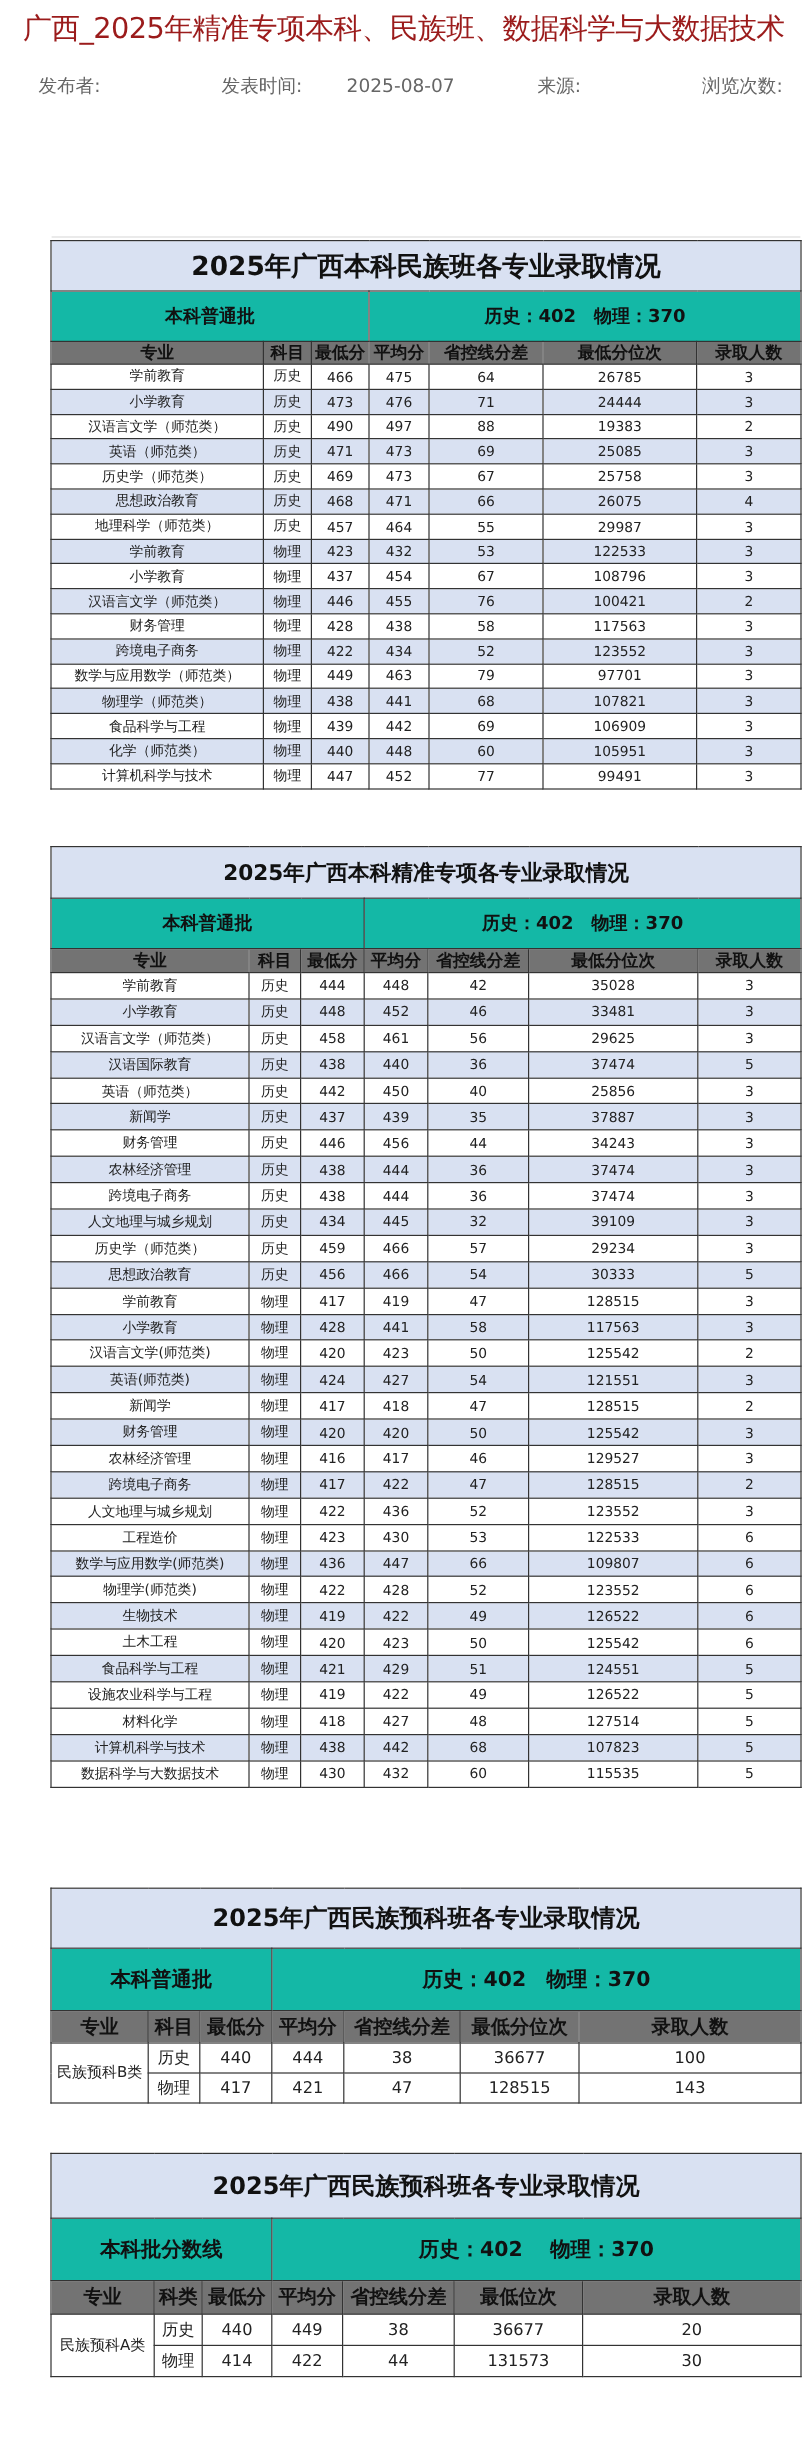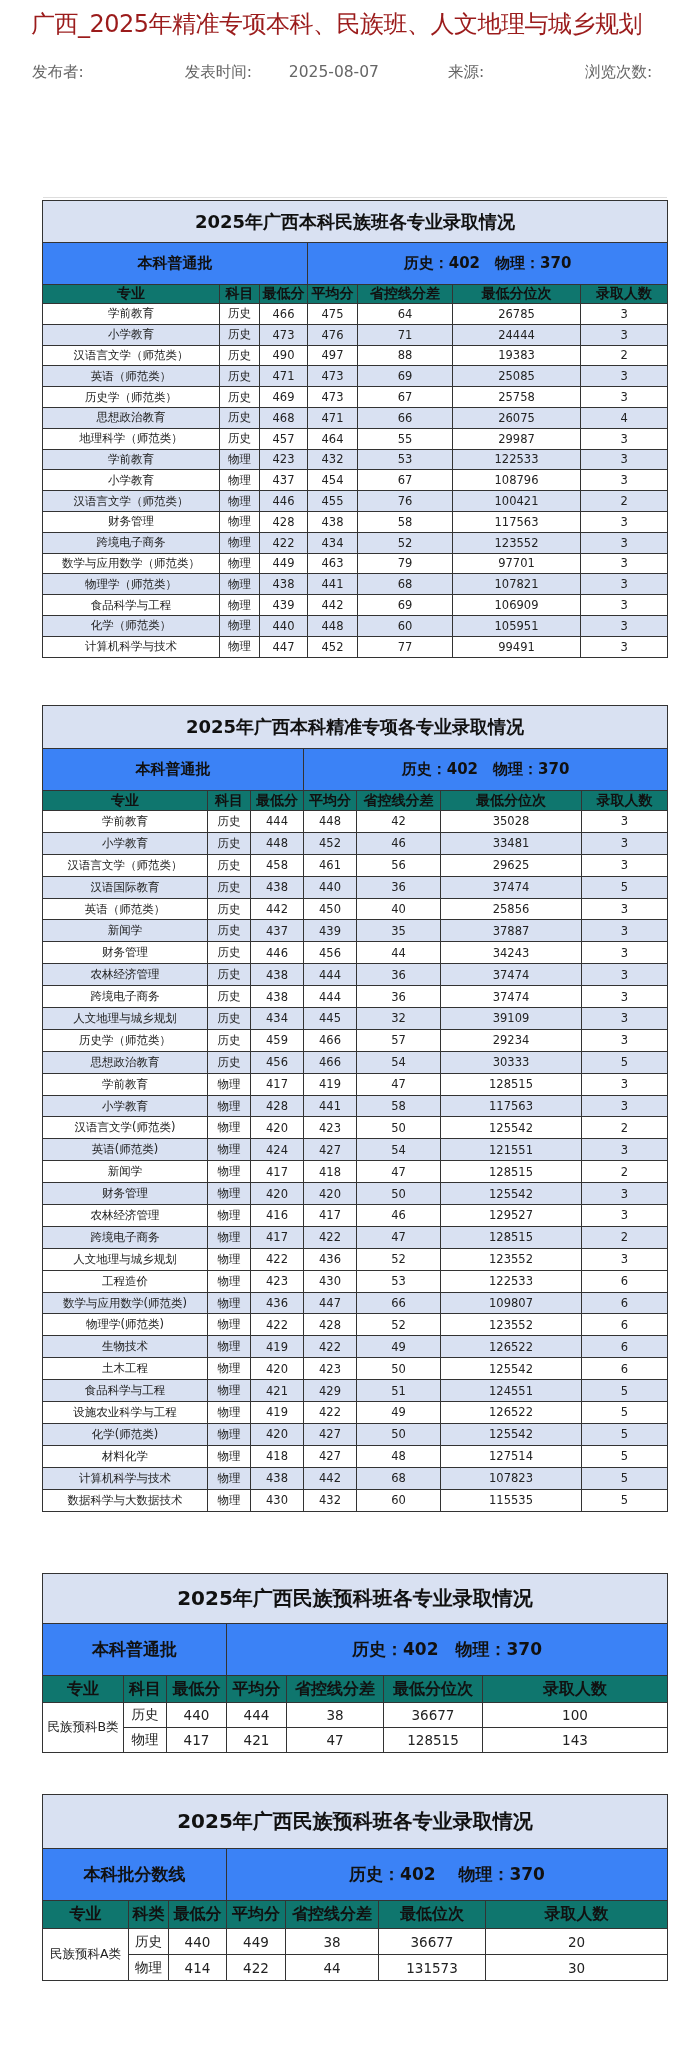--- a/index.html
+++ b/index.html
@@ -8,26 +8,26 @@
   .page-title { position: absolute; left: 0; top: 8px; width: 673px; text-align: center;
          font-size: 24px; color: #9b1b1b; white-space: nowrap; letter-spacing: -0.5px; }
   .meta { position: absolute; left: 0; top: 62px; width: 673px; text-align: center;
          font-size: 15.5px; color: #666; white-space: nowrap; }
   .meta span { margin: 0 16px; }
   .divider { position: absolute; left: 43px; top: 197px; width: 624px; height: 1px; background: #ddd; }
 
   table.adm { position: absolute; left: 42px; width: 625px; border-collapse: collapse; table-layout: fixed; }
   table.adm td, table.adm th { border: 1px solid #333; text-align: center; padding: 0; overflow: hidden; white-space: nowrap; }
   .t-title { background: #d9e1f2; font-weight: bold; color: #111; }
-  .t-sub { background: #3b82f6; font-weight: bold; color: #111; }
-  .t-head th { background: #0f766e; font-weight: bold; color: #111; }
+  .t-sub { background: #14b8a6; font-weight: bold; color: #111; }
+  .t-head th { background: #737373; font-weight: bold; color: #111; }
   tr.alt td { background: #d9e1f2; }
 
   #t1 { top: 200px; }
-  #t1 .t-title td { height: 41px; font-size: 18px; }
+  #t1 .t-title td { height: 41px; font-size: 22px; }
   #t1 .t-sub td { height: 41px; font-size: 15px; }
   #t1 .t-head th { height: 18px; font-size: 14px; }
   #t1 .row td { height: 19.8px; font-size: 11.5px; }
 
   #t2 { top: 705px; }
   #t2 .t-title td { height: 42px; font-size: 18px; }
   #t2 .t-sub td { height: 41px; font-size: 15px; }
   #t2 .t-head th { height: 19px; font-size: 14px; }
   #t2 .row td { height: 20.9px; font-size: 11.5px; }
 
@@ -40,21 +40,21 @@
   #t4 { top: 1794px; }
   #t4 .t-title td { height: 53px; font-size: 20px; }
   #t4 .t-sub td { height: 51px; font-size: 17px; }
   #t4 .t-head th { height: 27px; font-size: 16px; }
   #t4 .row td { height: 25px; font-size: 13.5px; }
   .major-merged { font-size: 12.5px !important; }
 </style>
 </head>
 <body>
 
-<div class="page-title">广西_2025年精准专项本科、民族班、人文地理与城乡规划</div>
+<div class="page-title">广西_2025年精准专项本科、民族班、数据科学与大数据技术</div>
 <div class="meta">
   <span><span>发布者:</span><span></span></span>
   <span><span>发表时间:</span> <span>2025-08-07</span></span>
   <span><span>来源:</span><span></span></span>
   <span><span>浏览次数:</span> <span>707</span></span>
 </div>
 <div class="divider"></div>
 
 <table class="adm" id="t1">
   <colgroup>
@@ -515,29 +515,20 @@
       </tr>
       <tr class="row">
         <td>设施农业科学与工程</td>
         <td>物理</td>
         <td>419</td>
         <td>422</td>
         <td>49</td>
         <td>126522</td>
         <td>5</td>
       </tr>
-      <tr class="row alt">
-        <td>化学(师范类)</td>
-        <td>物理</td>
-        <td>420</td>
-        <td>427</td>
-        <td>50</td>
-        <td>125542</td>
-        <td>5</td>
-      </tr>
       <tr class="row">
         <td>材料化学</td>
         <td>物理</td>
         <td>418</td>
         <td>427</td>
         <td>48</td>
         <td>127514</td>
         <td>5</td>
       </tr>
       <tr class="row alt">

